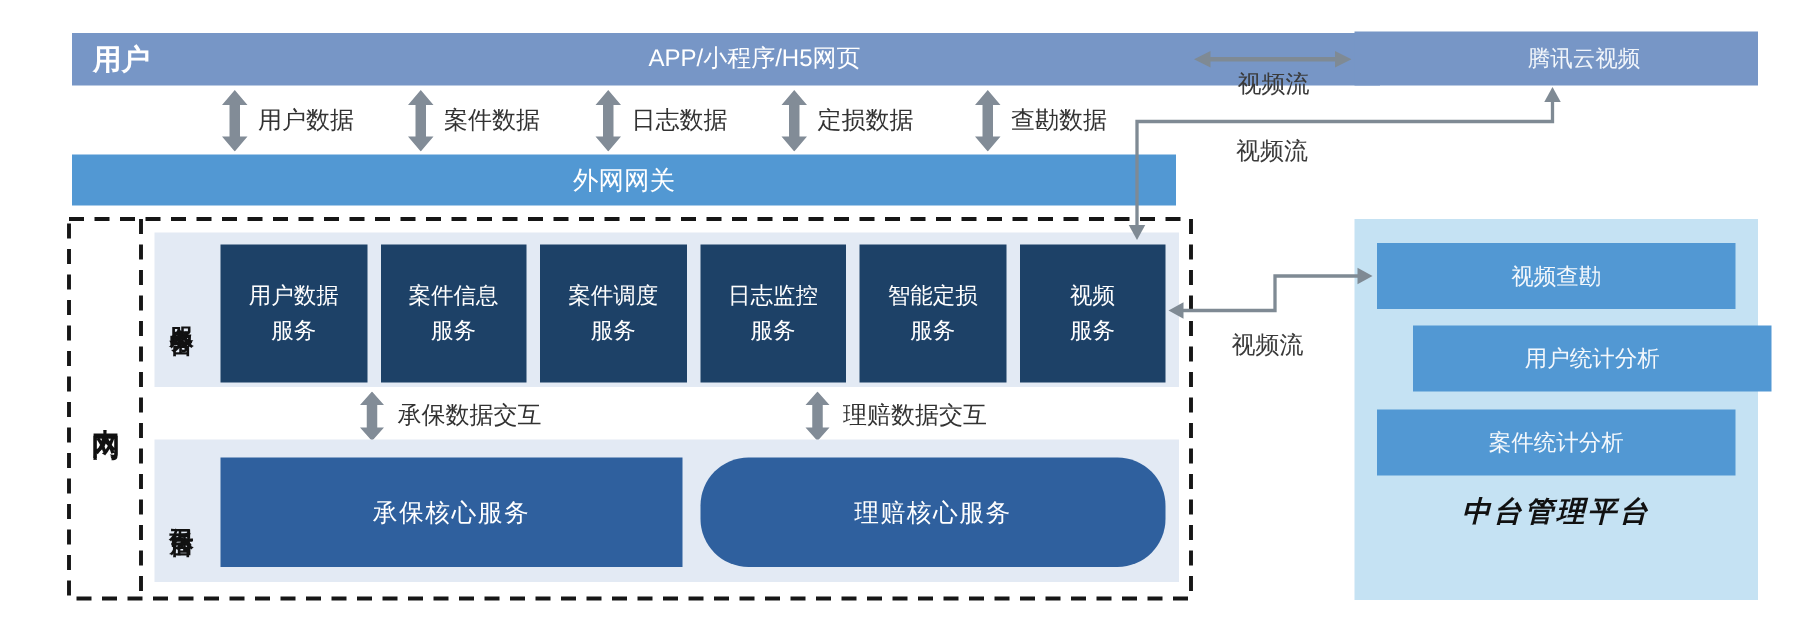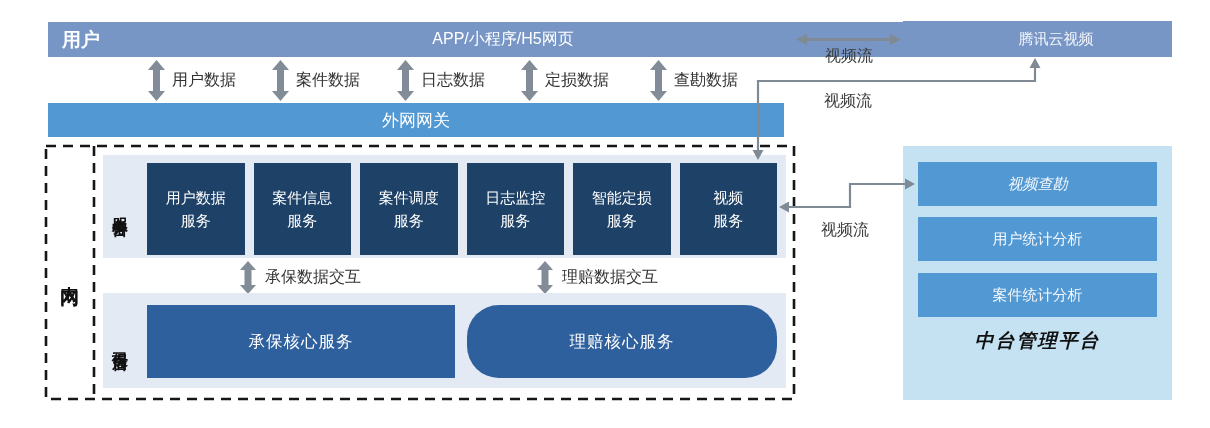--- a/index.html
+++ b/index.html
@@ -61,21 +61,21 @@
 
   .interact{position:absolute;top:261px;height:33px;display:flex;align-items:center;}
   .interact .interact-label{margin-left:8px;font-size:16px;color:#323232;white-space:nowrap;}
 
   
   #mgmt-panel{left:903px;top:146px;width:269px;height:254px;background:#c5e2f3;}
   .mgmt-item{
     position:absolute;left:15px;width:239px;height:44px;background:#5298d3;
     color:#f4f8fc;display:flex;align-items:center;justify-content:center;font-size:15px;
   }
-  #mgmt-item-0{top:16px;font-style:italic;} #mgmt-item-1{top:71px;} #mgmt-item-2{top:127px;}
+  #mgmt-item-0{top:16px;} #mgmt-item-1{top:71px;margin-left:24px;} #mgmt-item-2{top:127px;}
   #mgmt-title{
     position:absolute;left:0;top:182px;width:100%;text-align:center;
     font-size:19px;font-weight:bold;color:#111111;letter-spacing:2px;font-style:italic;
   }
 
   #overlay{left:0;top:0;width:1210px;height:428px;pointer-events:none;z-index:6;}
   .lbl-c{transform:translateX(-50%);}
 </style>
 </head>
 <body>

